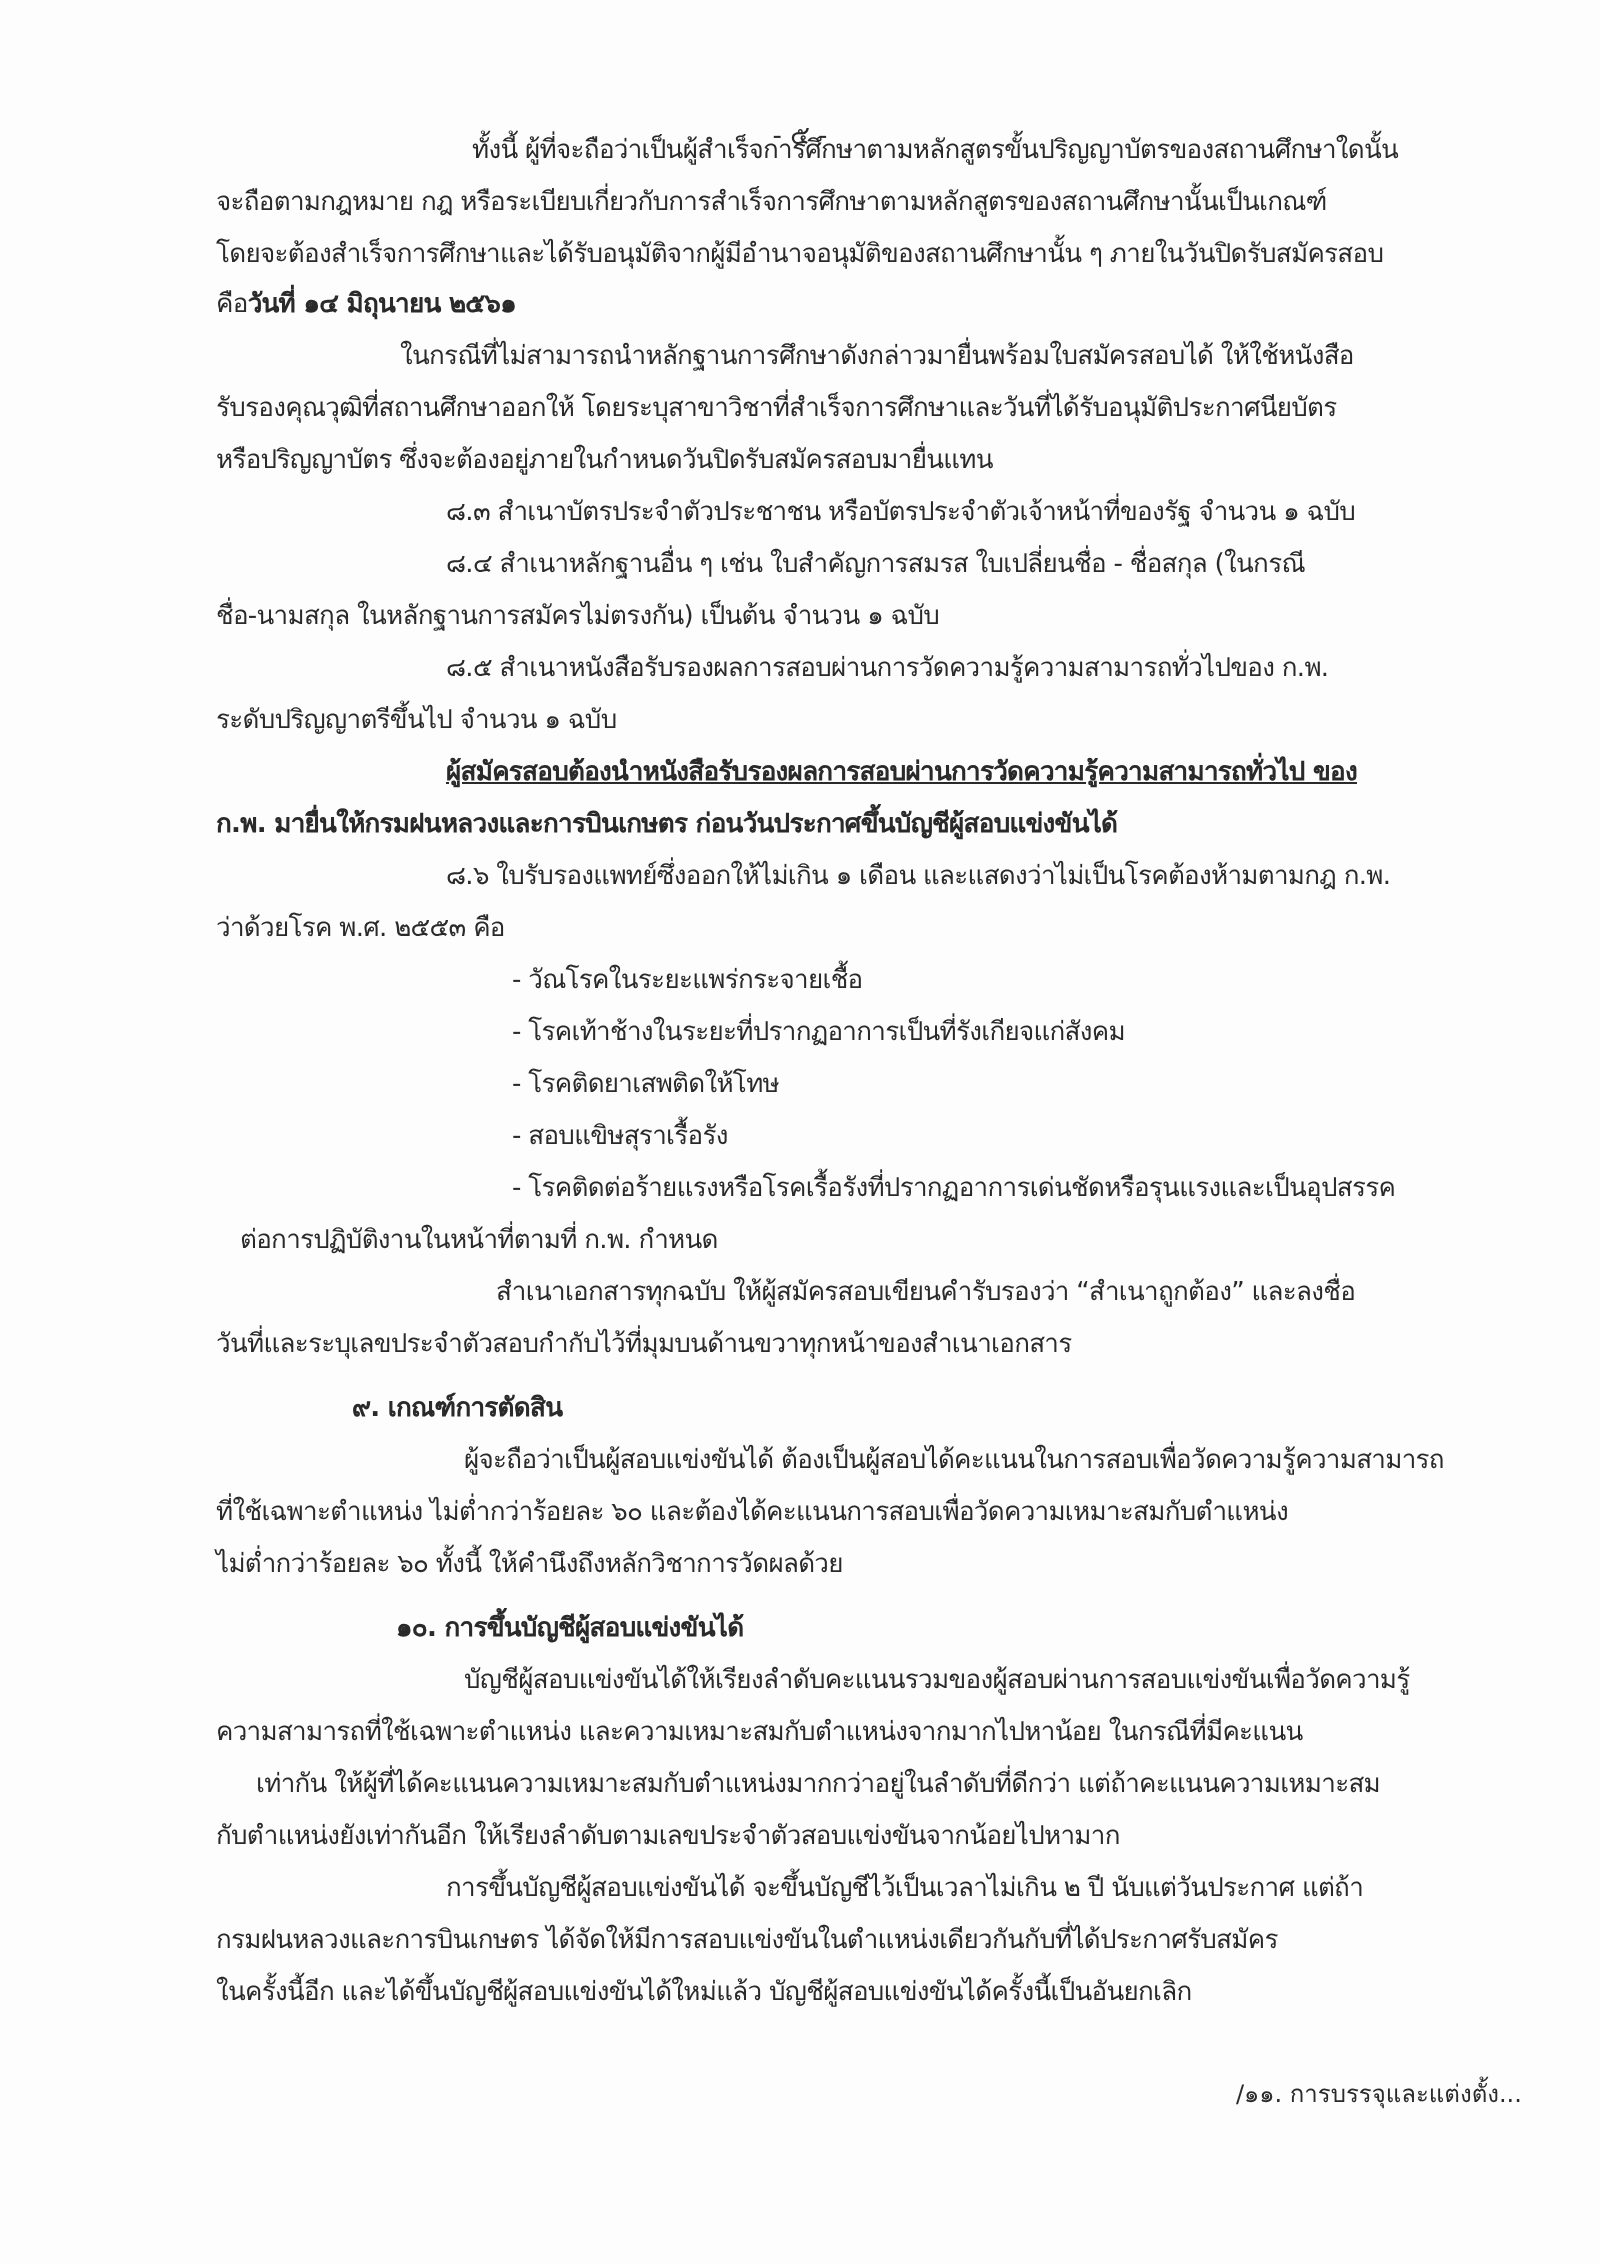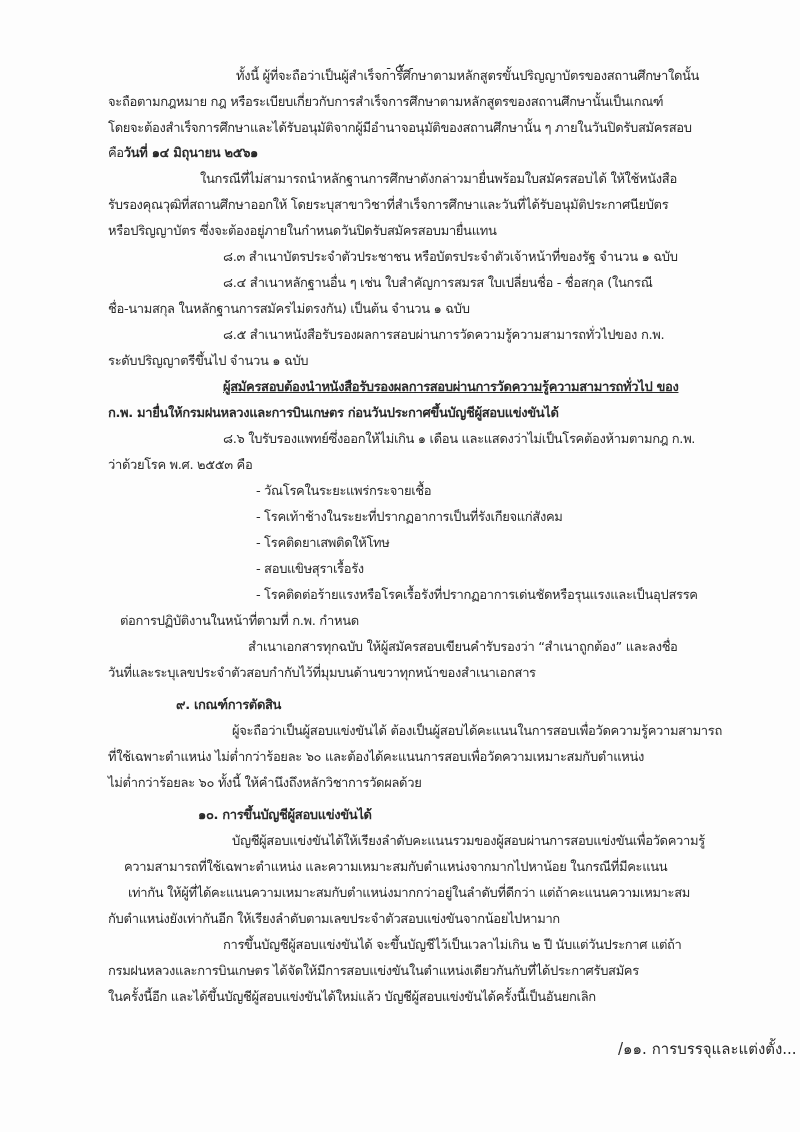--- a/index.html
+++ b/index.html
@@ -9,21 +9,21 @@
     color: #2a2a2a;
   }
   .page { position: absolute; left: 0; top: 0; width: 800px; height: 1132px; background: #fdfdfd; }
   .line {
     position: absolute; white-space: nowrap; font-size: 13px; line-height: 20px;
     letter-spacing: -0.35px;
   }
   .bold { font-weight: bold; }
   .underline { text-decoration: underline; }
   .pnum { position: absolute; top: 57px; left: 0; width: 800px; text-align: center; font-size: 13px; }
-  .footer-next { position: absolute; left: 618px; top: 1037px; font-size: 15px; white-space: nowrap; }
+  .footer-next { position: absolute; left: 618px; top: 1037px; font-size: 12px; white-space: nowrap; }
 </style>
 </head>
 <body>
 
 <div class="page">
   <div class="pnum">- ๕ -</div>
   <div id="body-lines">
       <div class="line" style="left: 236px; top: 66px;">ทั้งนี้ ผู้ที่จะถือว่าเป็นผู้สำเร็จการศึกษาตามหลักสูตรขั้นปริญญาบัตรของสถานศึกษาใดนั้น</div>
       <div class="line" style="left: 108px; top: 92px;">จะถือตามกฎหมาย กฎ หรือระเบียบเกี่ยวกับการสำเร็จการศึกษาตามหลักสูตรของสถานศึกษานั้นเป็นเกณฑ์</div>
       <div class="line" style="left: 108px; top: 118px;">โดยจะต้องสำเร็จการศึกษาและได้รับอนุมัติจากผู้มีอำนาจอนุมัติของสถานศึกษานั้น ๆ ภายในวันปิดรับสมัครสอบ</div>
@@ -47,21 +47,21 @@
       <div class="line" style="left: 256px; top: 585px;">- โรคติดต่อร้ายแรงหรือโรคเรื้อรังที่ปรากฏอาการเด่นชัดหรือรุนแรงและเป็นอุปสรรค</div>
       <div class="line" style="left: 108px; top: 611px; margin-left: 12px;">ต่อการปฏิบัติงานในหน้าที่ตามที่ ก.พ. กำหนด</div>
       <div class="line" style="left: 248px; top: 637px;">สำเนาเอกสารทุกฉบับ ให้ผู้สมัครสอบเขียนคำรับรองว่า “สำเนาถูกต้อง” และลงชื่อ</div>
       <div class="line" style="left: 108px; top: 663px;">วันที่และระบุเลขประจำตัวสอบกำกับไว้ที่มุมบนด้านขวาทุกหน้าของสำเนาเอกสาร</div>
       <div class="line bold" style="left: 176px; top: 695px;">๙. เกณฑ์การตัดสิน</div>
       <div class="line" style="left: 232px; top: 721px;">ผู้จะถือว่าเป็นผู้สอบแข่งขันได้ ต้องเป็นผู้สอบได้คะแนนในการสอบเพื่อวัดความรู้ความสามารถ</div>
       <div class="line" style="left: 108px; top: 747px;">ที่ใช้เฉพาะตำแหน่ง ไม่ต่ำกว่าร้อยละ ๖๐ และต้องได้คะแนนการสอบเพื่อวัดความเหมาะสมกับตำแหน่ง</div>
       <div class="line" style="left: 108px; top: 773px;">ไม่ต่ำกว่าร้อยละ ๖๐ ทั้งนี้ ให้คำนึงถึงหลักวิชาการวัดผลด้วย</div>
       <div class="line bold" style="left: 198px; top: 805px;">๑๐. การขึ้นบัญชีผู้สอบแข่งขันได้</div>
       <div class="line" style="left: 232px; top: 831px;">บัญชีผู้สอบแข่งขันได้ให้เรียงลำดับคะแนนรวมของผู้สอบผ่านการสอบแข่งขันเพื่อวัดความรู้</div>
-      <div class="line" style="left: 124px; top: 857px; text-align: right;">ความสามารถที่ใช้เฉพาะตำแหน่ง และความเหมาะสมกับตำแหน่งจากมากไปหาน้อย ในกรณีที่มีคะแนน</div>
+      <div class="line" style="left: 108px; top: 857px; text-align: right;">ความสามารถที่ใช้เฉพาะตำแหน่ง และความเหมาะสมกับตำแหน่งจากมากไปหาน้อย ในกรณีที่มีคะแนน</div>
       <div class="line" style="left: 108px; top: 883px; margin-left: 20px;">เท่ากัน ให้ผู้ที่ได้คะแนนความเหมาะสมกับตำแหน่งมากกว่าอยู่ในลำดับที่ดีกว่า แต่ถ้าคะแนนความเหมาะสม</div>
       <div class="line" style="left: 108px; top: 909px;">กับตำแหน่งยังเท่ากันอีก ให้เรียงลำดับตามเลขประจำตัวสอบแข่งขันจากน้อยไปหามาก</div>
       <div class="line" style="left: 223px; top: 935px;">การขึ้นบัญชีผู้สอบแข่งขันได้ จะขึ้นบัญชีไว้เป็นเวลาไม่เกิน ๒ ปี นับแต่วันประกาศ แต่ถ้า</div>
       <div class="line" style="left: 108px; top: 961px;">กรมฝนหลวงและการบินเกษตร ได้จัดให้มีการสอบแข่งขันในตำแหน่งเดียวกันกับที่ได้ประกาศรับสมัคร</div>
       <div class="line" style="left: 108px; top: 987px;">ในครั้งนี้อีก และได้ขึ้นบัญชีผู้สอบแข่งขันได้ใหม่แล้ว บัญชีผู้สอบแข่งขันได้ครั้งนี้เป็นอันยกเลิก</div>
     </div>
   <div class="footer-next">/๑๑. การบรรจุและแต่งตั้ง...</div>
 </div>
 
 </body></html>

